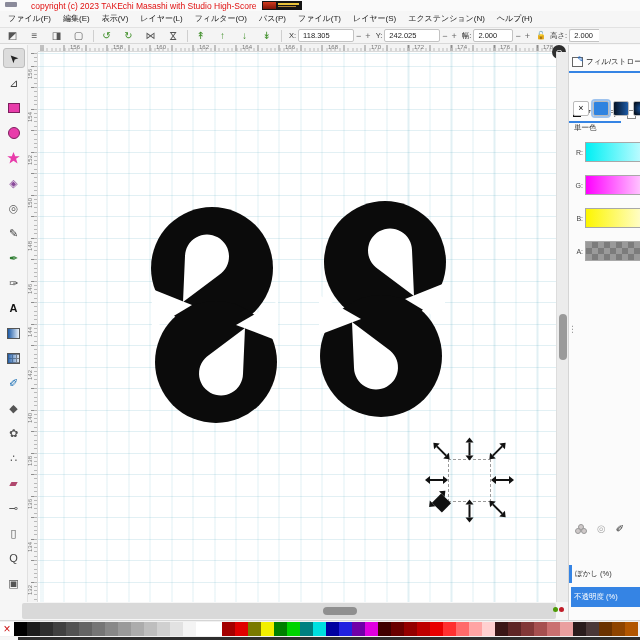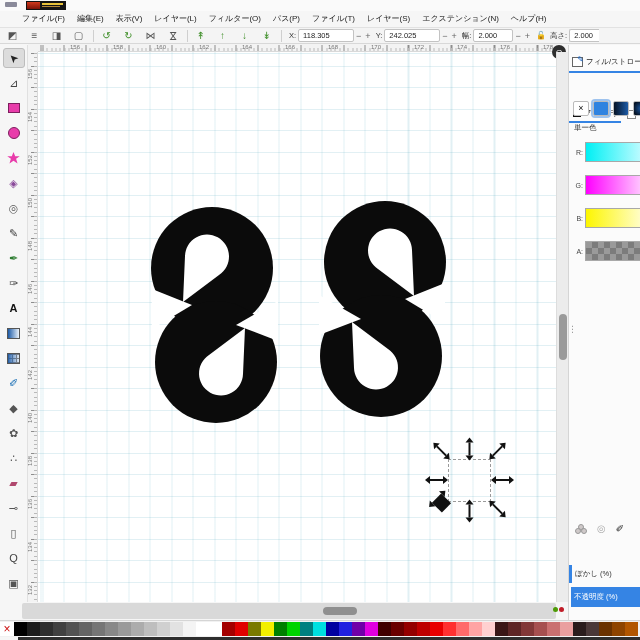--- a/index.html
+++ b/index.html
@@ -13,21 +13,21 @@
 
   
   .titlebar{position:absolute;left:0;top:0;width:640px;height:11px;background:#fafafa;display:flex;align-items:center;}
   .win-icon-sliver{width:12px;height:5px;background:#8a8a9a;border-radius:1px;margin:0 4px 3px 5px;}
   .title-text{color:#e01010;font-size:8.5px;white-space:nowrap;margin-left:10px;}
   .title-badge{width:40px;height:9px;background:#141414;margin-left:5px;position:relative;flex:none;}
   .title-badge .b-red{position:absolute;left:1px;top:1px;width:13px;height:7px;background:linear-gradient(180deg,#d23a1e,#7d1408);}
   .title-badge .b-l1{position:absolute;left:16px;top:2px;width:21px;height:2px;background:#e8c23a;}
   .title-badge .b-l2{position:absolute;left:16px;top:5px;width:18px;height:1px;background:#b5893a;}
 
-  .menubar{position:absolute;left:0;top:11px;width:548px;height:16px;background:#f6f6f6;display:flex;align-items:center;padding-left:16px;}
+  .menubar{position:absolute;left:0;top:11px;width:548px;height:16px;background:#f6f6f6;display:flex;align-items:center;padding-left:2px;}
   .menu-item{padding:0 6px;font-size:8px;color:#222;line-height:16px;white-space:nowrap;}
 
   .cmdbar{position:absolute;left:0;top:27px;width:640px;height:17px;background:#f4f4f4;border-top:1px solid #e2e2e2;border-bottom:1px solid #d8d8d8;display:flex;align-items:center;padding-left:4px;}
   .cmd-icon{width:17px;height:14px;display:flex;align-items:center;justify-content:center;font-size:10px;margin-right:5px;flex:none;}
   .cmd-icon span{display:inline-block;line-height:1;}
   .vsep{width:1px;height:12px;background:#cfcfcf;margin:0 4px 0 1px;flex:none;}
   .fld-label{font-size:7.5px;color:#333;margin:0 2px 0 3px;white-space:nowrap;}
   .fld{height:13px;background:#fff;border:1px solid #c3c3c3;border-radius:2px;font-size:7.5px;color:#222;display:flex;align-items:center;padding-left:4px;}
   .fld.w58{width:56px;} .fld.w40{width:40px;} .fld.last{width:30px;border-right:none;border-top-right-radius:0;border-bottom-right-radius:0;}
   .stepper{display:flex;align-items:center;color:#666;font-size:9px;}
@@ -145,20 +145,21 @@
   .sw{width:13px;height:14px;flex:none;}
   .bottom-strip{position:absolute;left:18px;top:637px;width:622px;height:3px;background:#2e2e2e;}
 </style>
 </head>
 <body>
 
 <div id="app">
 
   <div class="titlebar">
     <div class="win-icon-sliver"></div>
+    <div class="title-text">copyright (c) 2023 TAKEchi Masashi with Studio High-Score</div>
     <div class="title-badge">
       <div class="b-red"></div>
         <div class="b-l1"></div>
         <div class="b-l2"></div>
     </div>
   </div>
 
   <div class="menubar" id="menubar">
       <div class="menu-item">ファイル(F)</div>
       <div class="menu-item">編集(E)</div>

